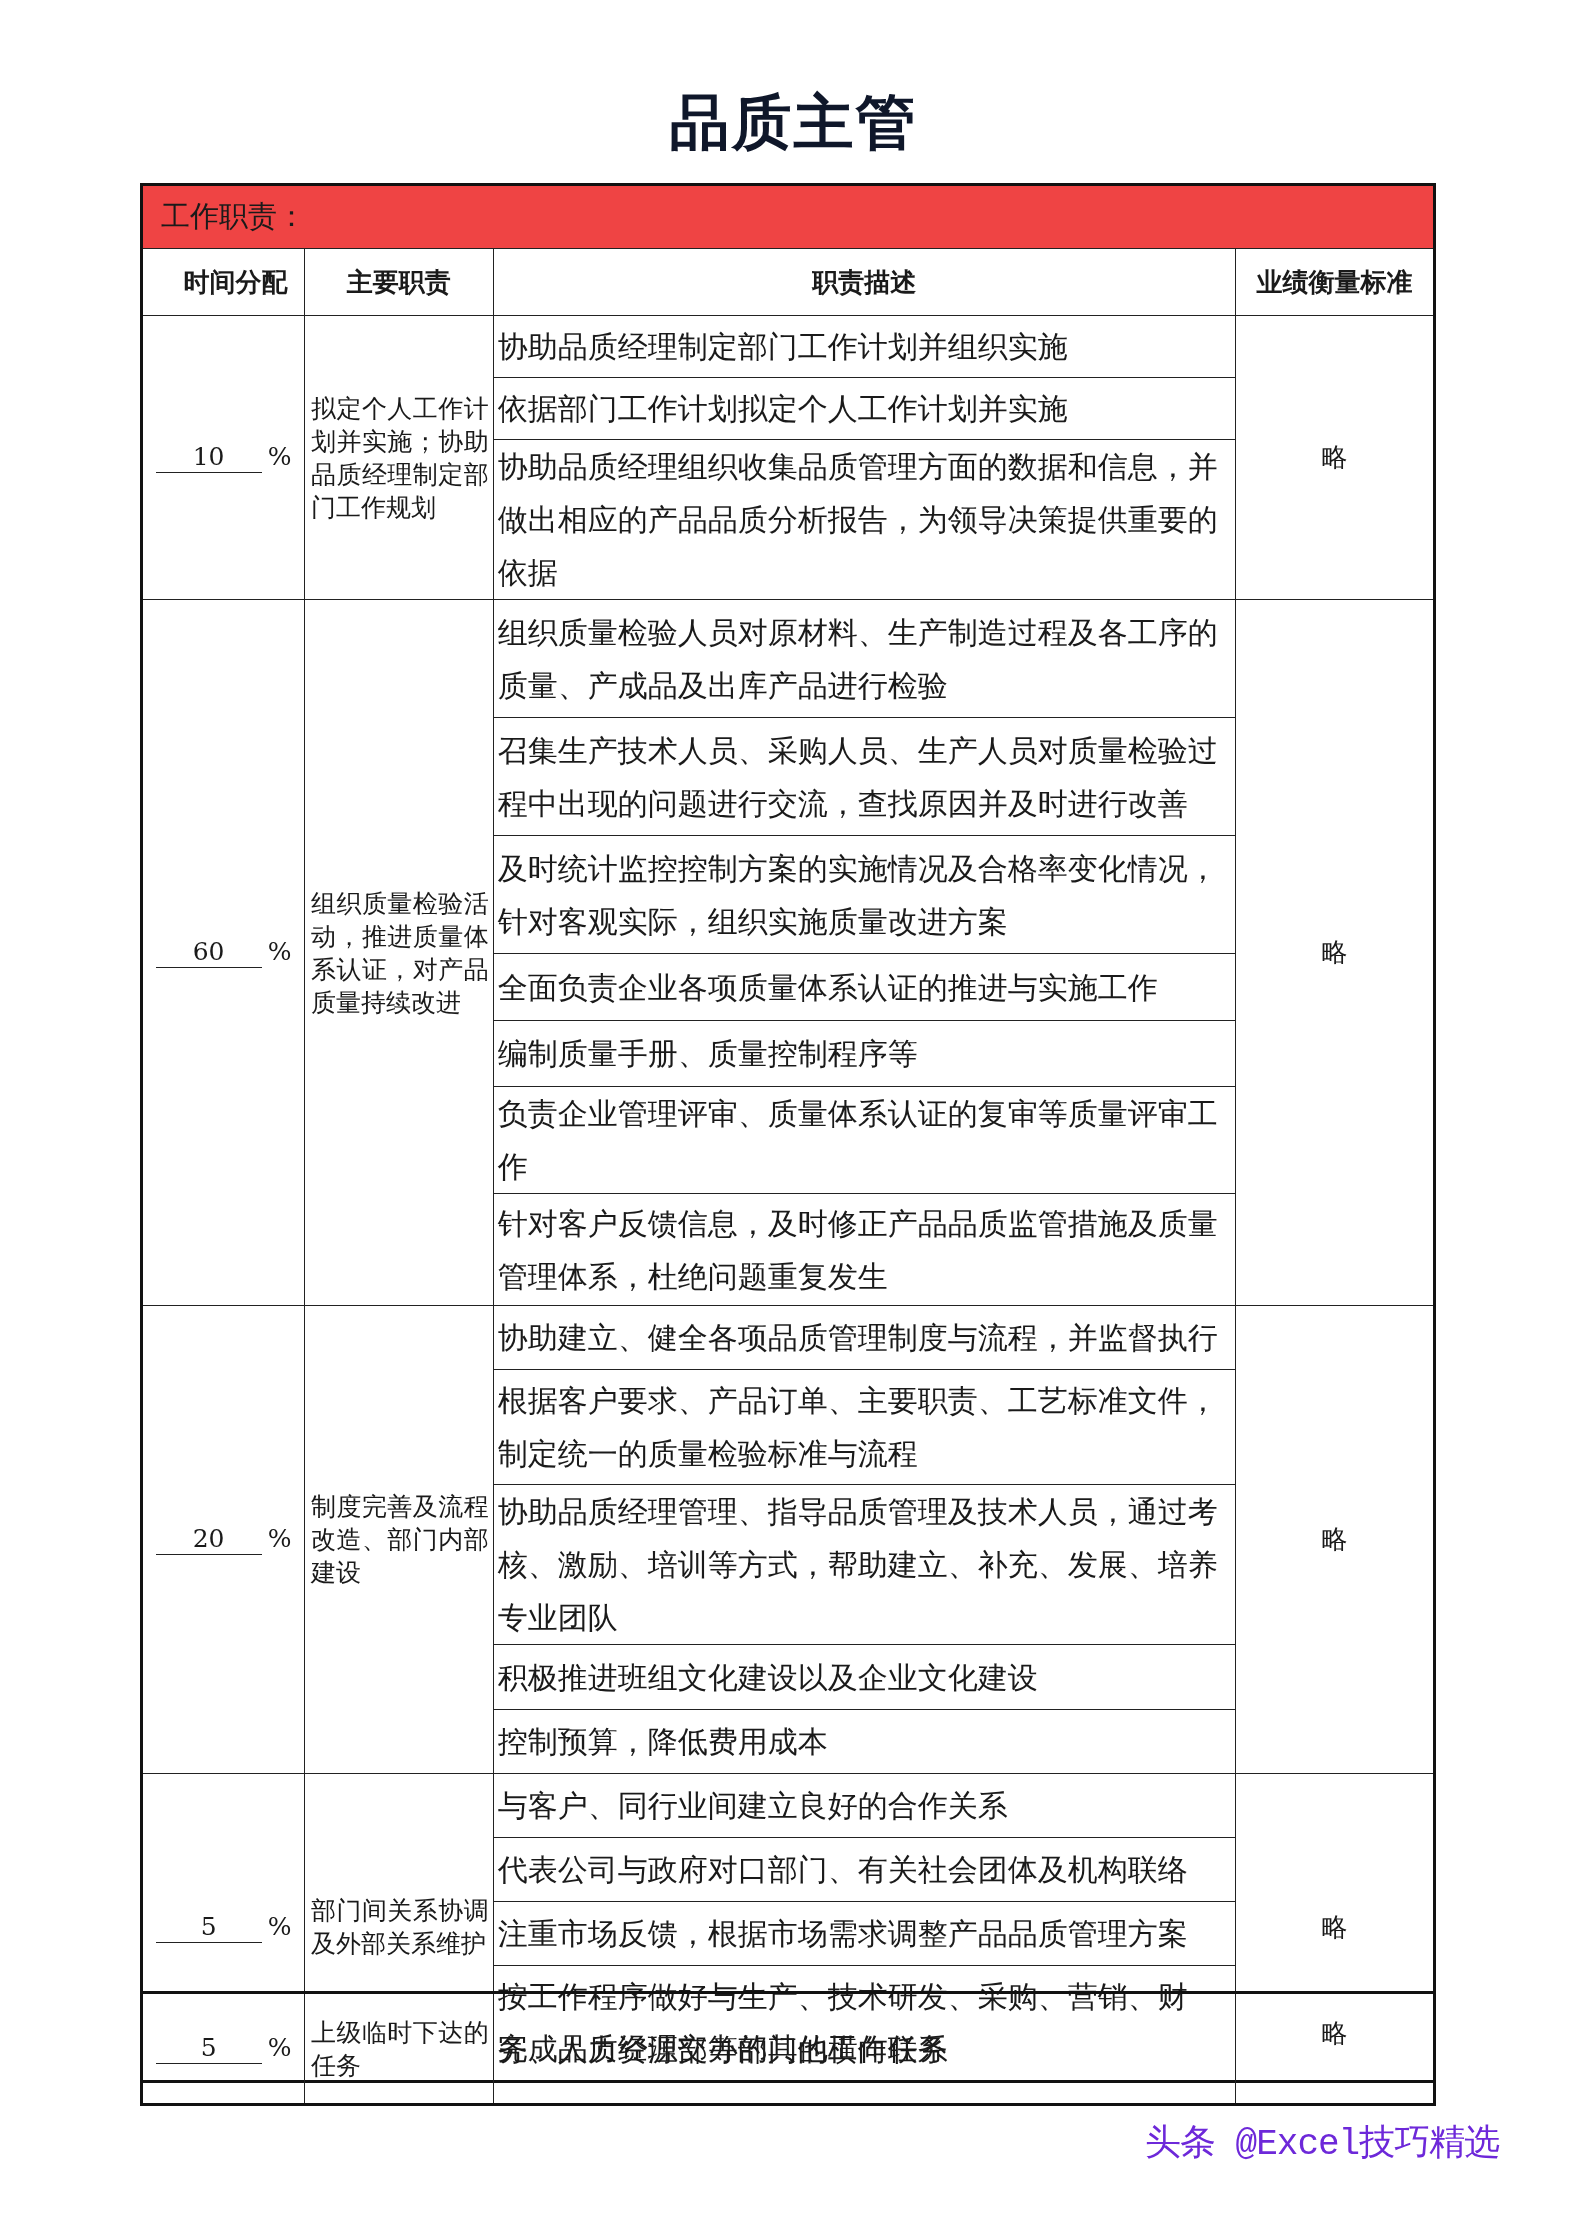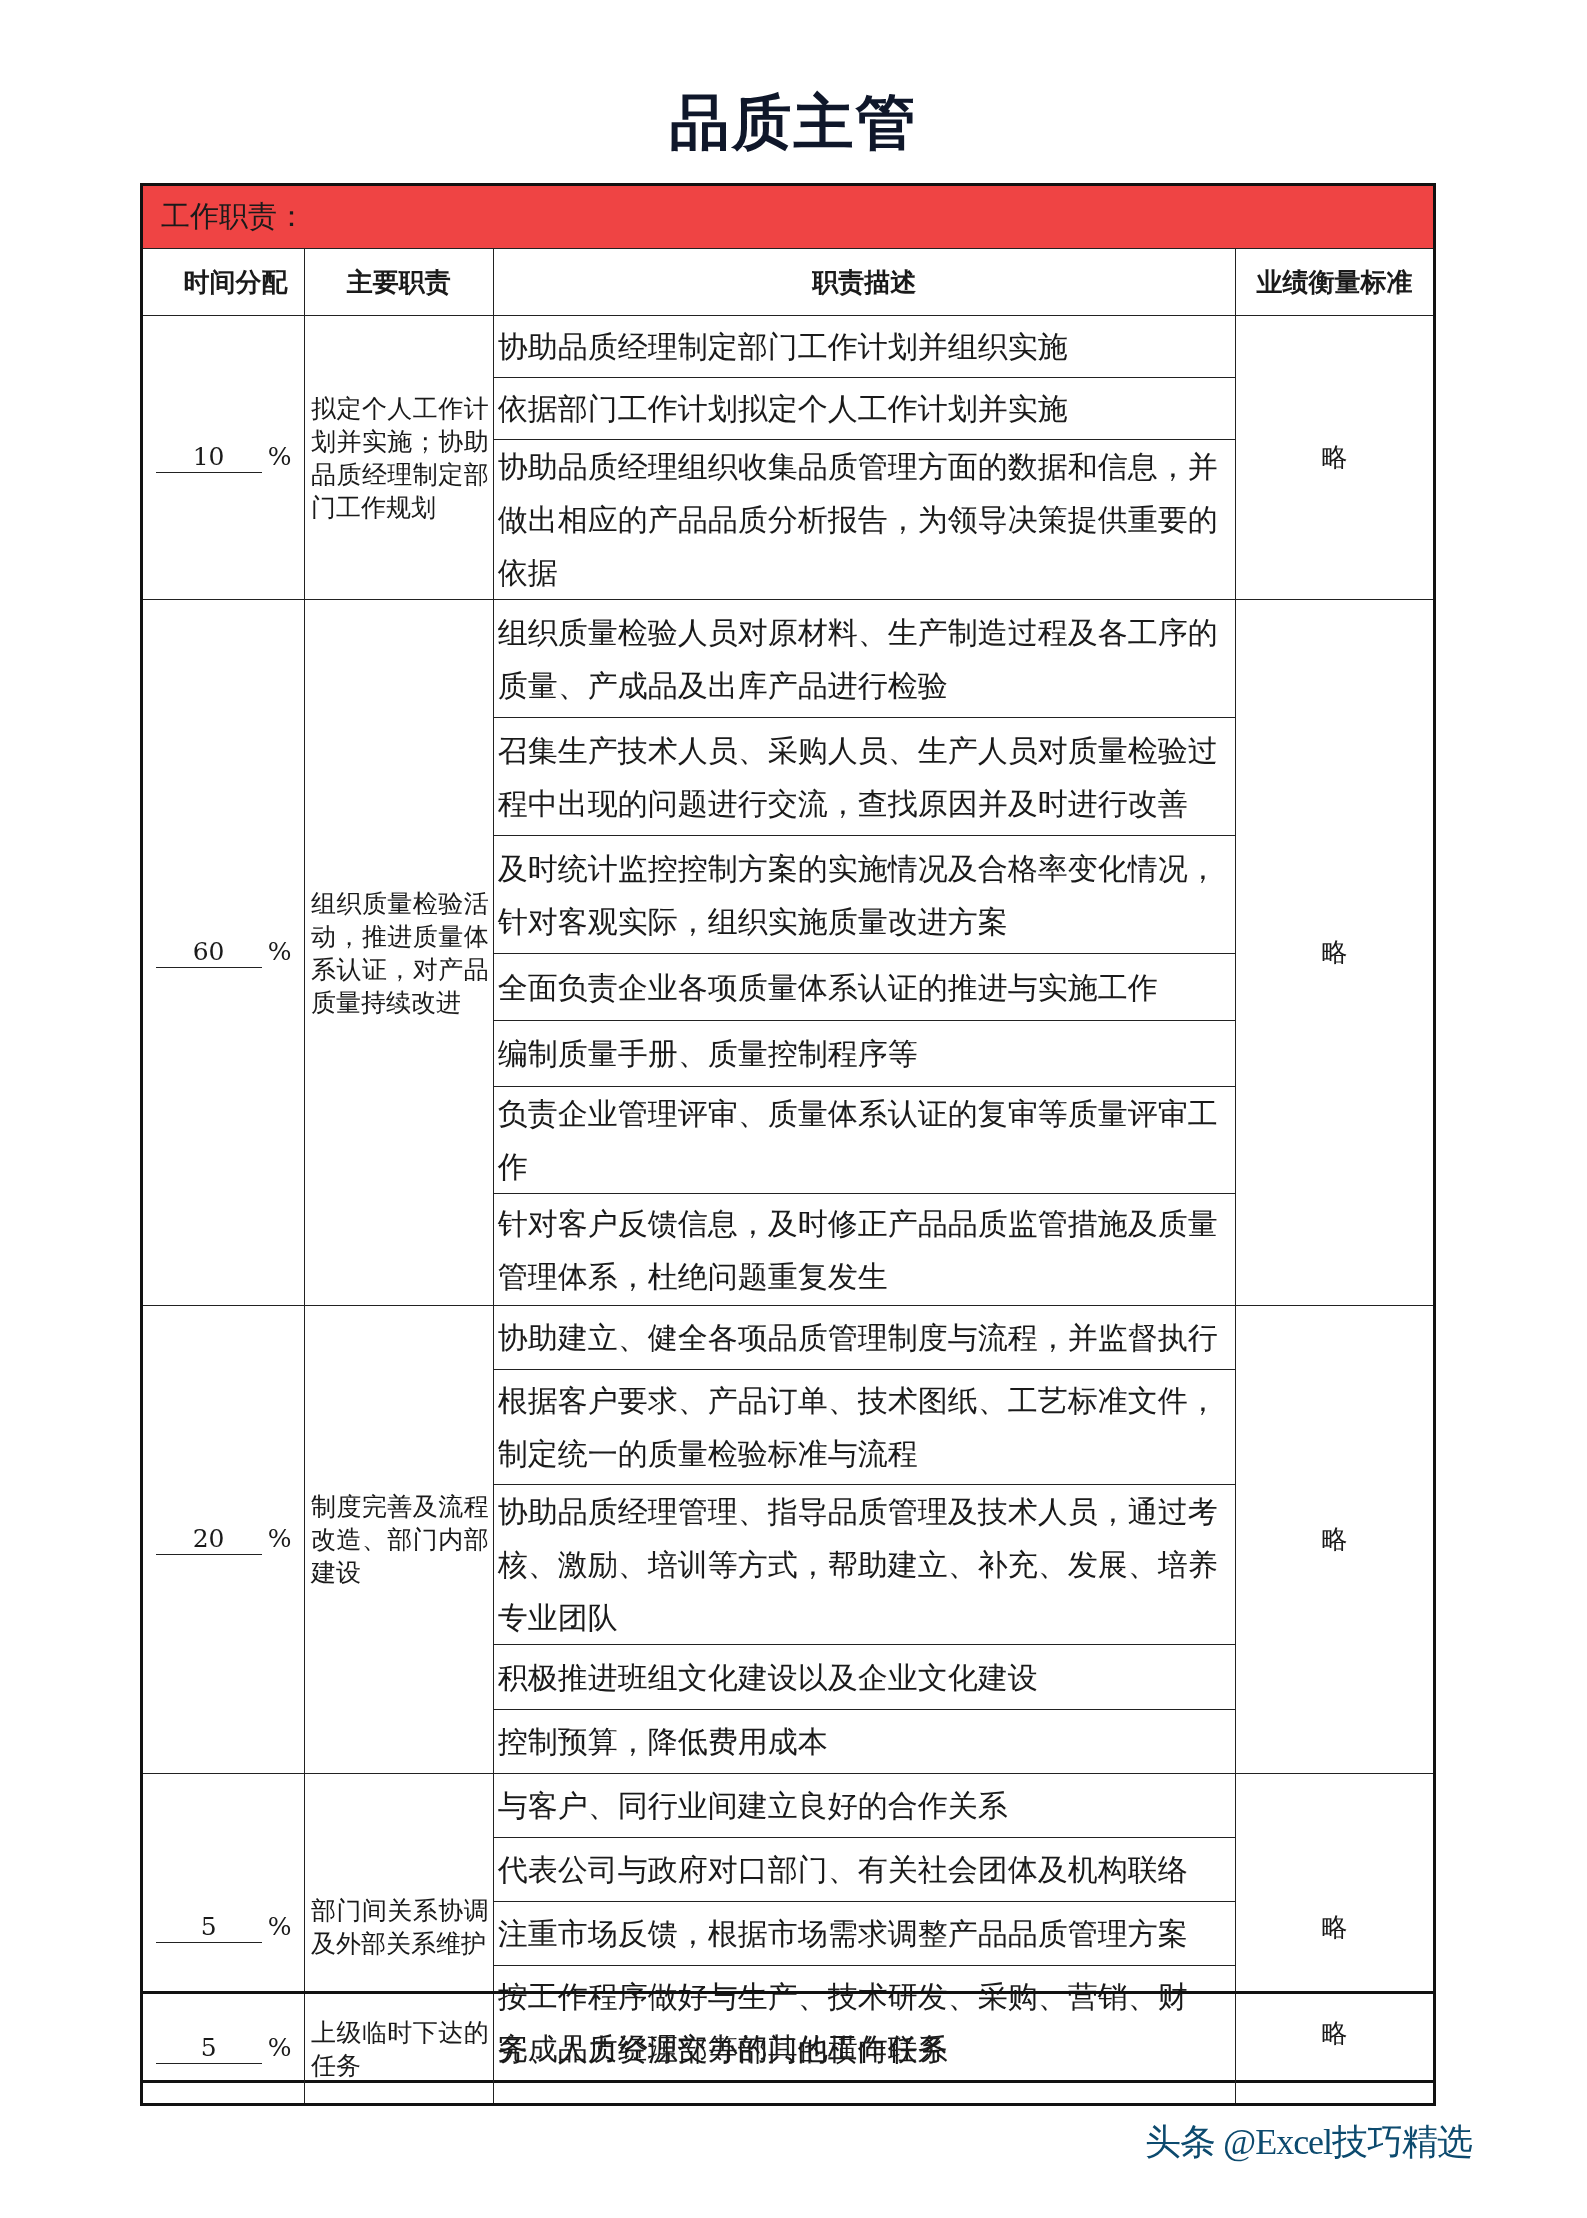--- a/index.html
+++ b/index.html
@@ -17,22 +17,22 @@
   .hdr th { height:66px; font-size:26px; font-weight:bold; text-align:center;
             font-family:"DejaVu Serif","Liberation Serif",serif; }
   .hdr th.c1 { text-align:center; padding-left:24px; }
   .pct { text-align:center; font-size:25px; }
   .pct .num { display:inline-block; min-width:106px; border-bottom:1.5px solid #222;
               text-align:center; line-height:30px; margin-right:6px; }
   .duty { font-size:25px; line-height:33px; padding:0 4px 0 6px; text-align:justify; }
   .desc { font-size:30px; line-height:53px; padding:0 16px 0 4px; text-align:left; }
   .std { text-align:center; font-size:26px; }
   .std.top { vertical-align:top; padding-top:22px; }
-  .watermark { position:absolute; left:1145px; top:2118px; font-size:36px; color:#0c4a6e;
-               font-family:Liberation Serif, serif; letter-spacing:-1px; }
+  .watermark { position:absolute; left:1145px; top:2118px; font-size:36px; color:#6d28d9;
+               font-family:Liberation Mono, monospace; letter-spacing:-1px; }
 </style>
 </head>
 <body>
 
 <div class="title">品质主管</div>
 
 <table class="main">
   <colgroup>
     <col style="width:159px">
     <col style="width:184px">
@@ -87,21 +87,21 @@
       <tr style="height: 112px;">
         <td class="desc">针对客户反馈信息，及时修正产品品质监管措施及质量管理体系，杜绝问题重复发生</td>
       </tr>
       <tr style="height: 64px;">
         <td class="pct" rowspan="5"><span class="num">20</span><span>%</span></td>
         <td class="duty" rowspan="5">制度完善及流程改造、部门内部建设</td>
         <td class="desc">协助建立、健全各项品质管理制度与流程，并监督执行</td>
         <td class="std" rowspan="5">略</td>
       </tr>
       <tr style="height: 115px;">
-        <td class="desc">根据客户要求、产品订单、技术图纸、工艺标准文件，制定统一的质量检验标准与流程</td>
+        <td class="desc">根据客户要求、产品订单、主要职责、工艺标准文件，制定统一的质量检验标准与流程</td>
       </tr>
       <tr style="height: 91px;">
         <td class="desc">协助品质经理管理、指导品质管理及技术人员，通过考核、激励、培训等方式，帮助建立、补充、发展、培养专业团队</td>
       </tr>
       <tr style="height: 65px;">
         <td class="desc">积极推进班组文化建设以及企业文化建设</td>
       </tr>
       <tr style="height: 64px;">
         <td class="desc">控制预算，降低费用成本</td>
       </tr>

